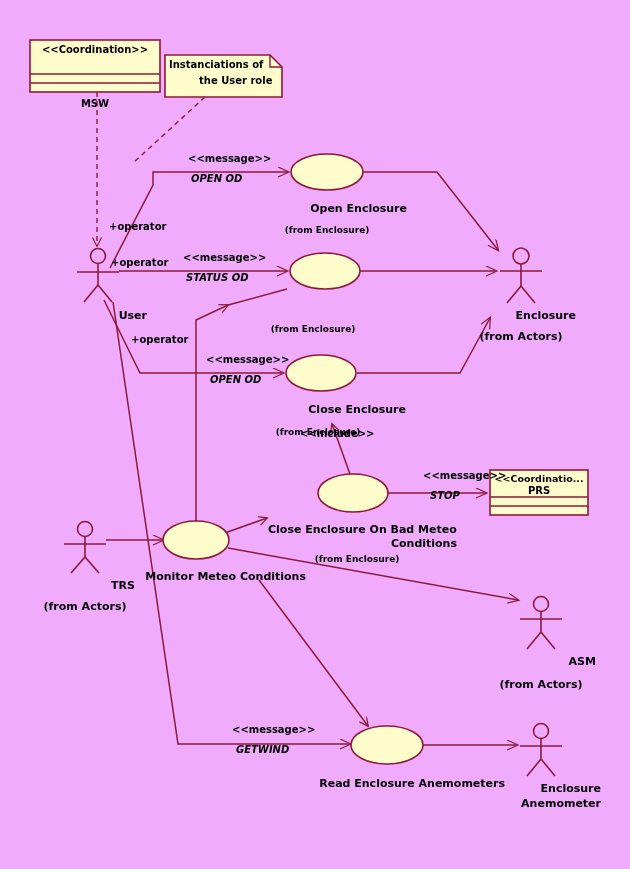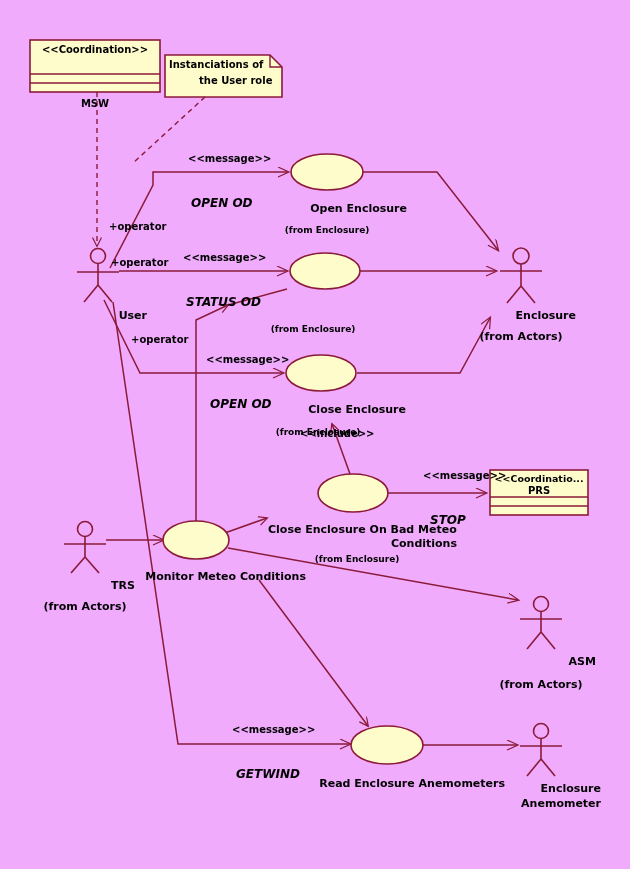--- a/index.html
+++ b/index.html
@@ -45,23 +45,22 @@
     text-align: right;
   }
   .actor-from {
     font-size: 11px;
     text-align: center;
   }
   .stereo {
     font-size: 10px;
   }
   .msgname {
-    font-size: 12px;
+    font-size: 10px;
     font-style: italic;
-    margin-top: 24px;
   }
   .role {
     font-size: 10px;
   }
   .centerbox {
     transform: translateX(-50%);
   }
   .note-text {
     position: absolute;
     font-size: 10px;

